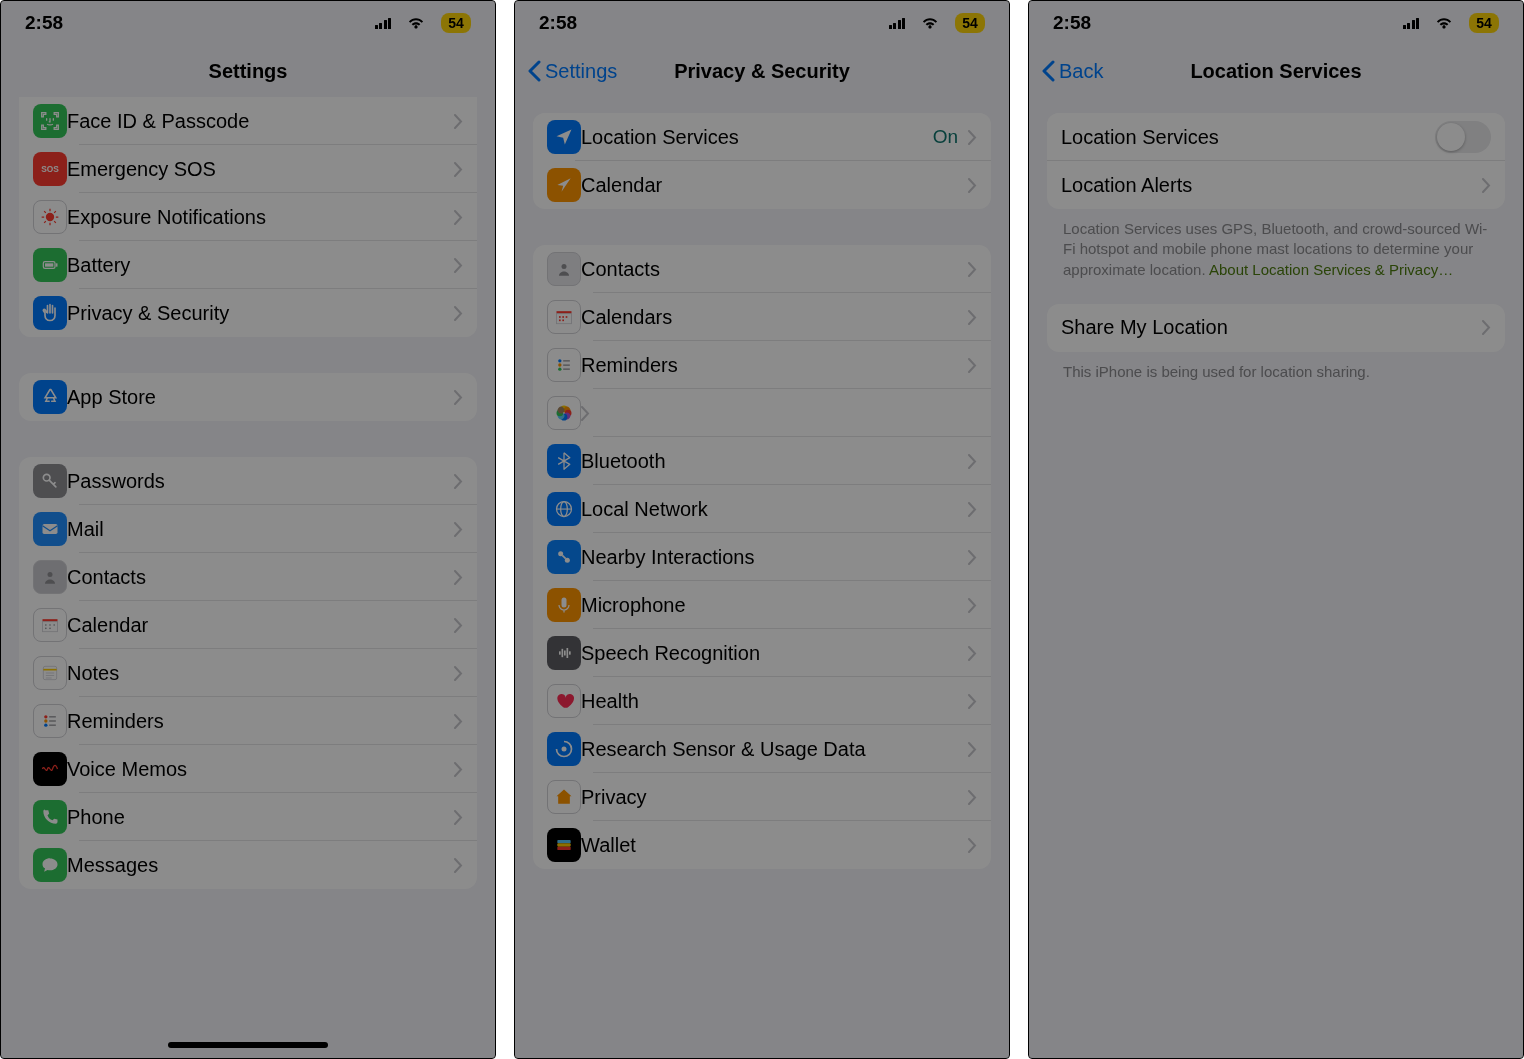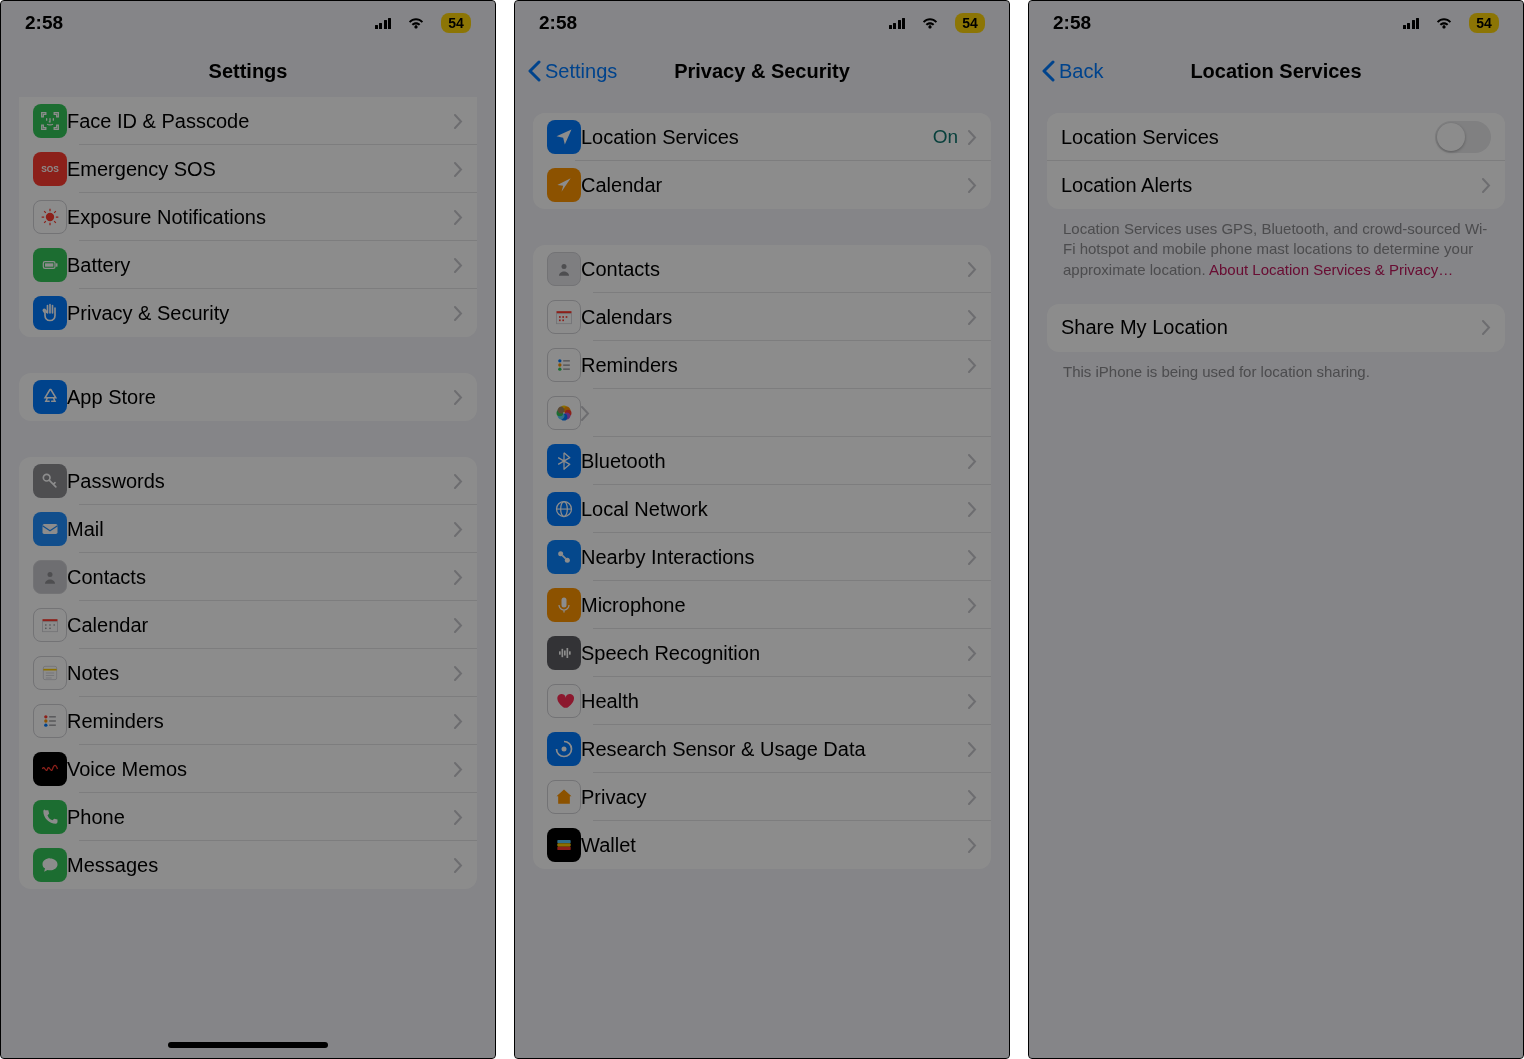--- a/index.html
+++ b/index.html
@@ -154,21 +154,21 @@
       top: 2px;
       left: 2px;
       box-shadow: 0 1px 3px rgba(0,0,0,0.3);
     }
     .footer-text {
       margin: -26px 34px 24px 34px;
       font-size: 15px;
       color: #8a8a8e;
       line-height: 1.35;
     }
-    .footer-link { color: #be185d; }
+    .footer-link { color: #4d7c0f; }
     .home-indicator {
       position: absolute;
       bottom: 10px;
       left: 50%;
       transform: translateX(-50%);
       width: 160px;
       height: 6px;
       background: #000;
       border-radius: 3px;
       z-index: 1;

